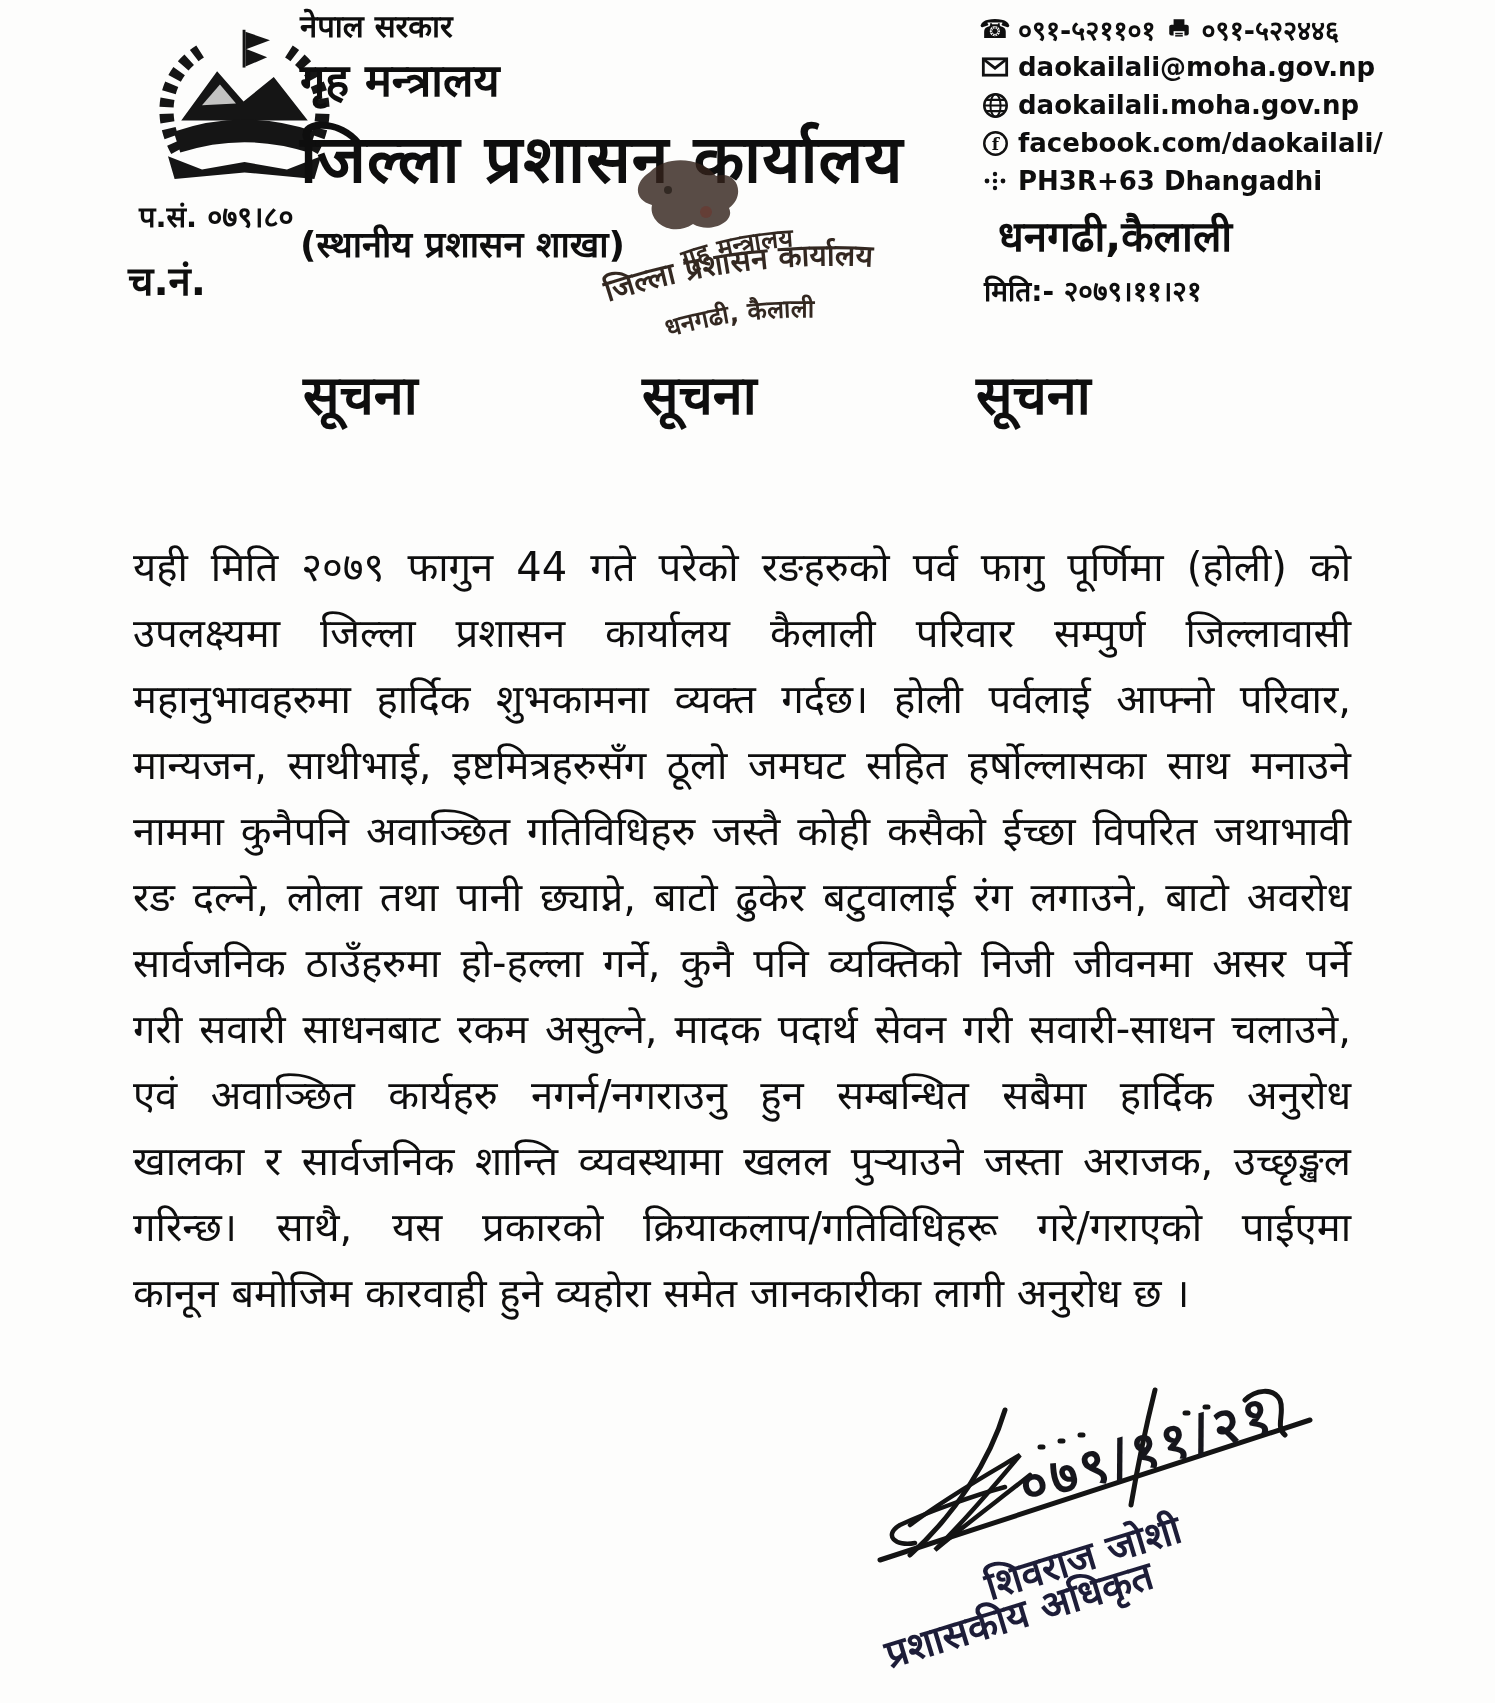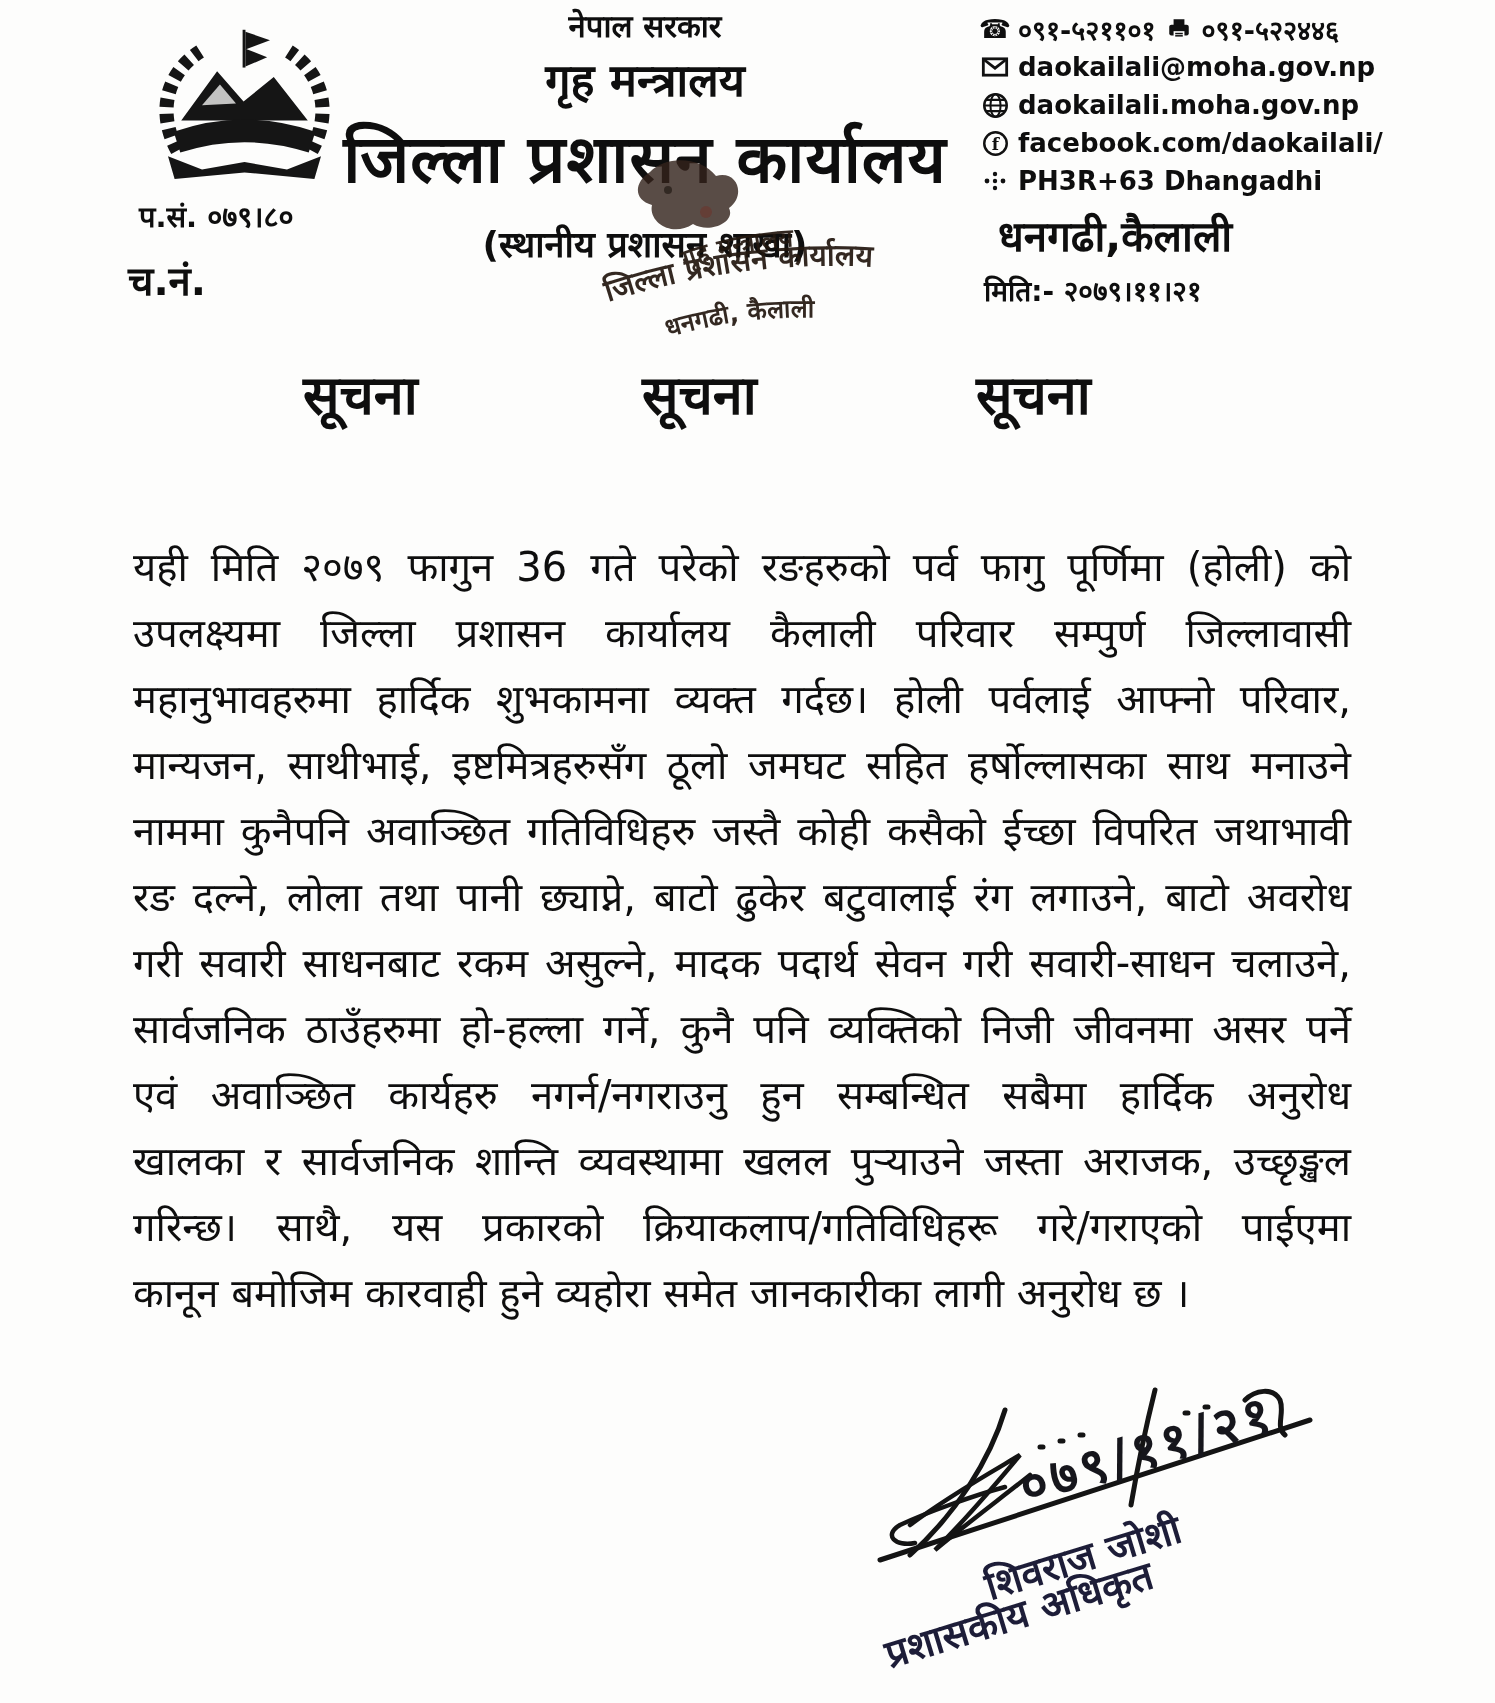--- a/index.html
+++ b/index.html
@@ -10,21 +10,21 @@
     background:#fdfdfc;
     color:#0e0e0e;
     font-family:"DejaVu Sans","Liberation Sans",sans-serif;
     overflow:hidden;
   }
   .abs{position:absolute;}
   
   .emblem{left:142px;top:26px;width:205px;height:170px;}
   .refno{left:139px;top:196px;font-size:29px;font-weight:700;}
   .dispatchno{left:128px;top:252px;font-size:40px;font-weight:700;}
-  .hdr-center{left:300px;top:4px;width:690px;text-align:center;}
+  .hdr-center{left:300px;top:4px;width:690px;}
   .gov-line{font-size:31px;font-weight:700;}
   .ministry-line{font-size:45px;font-weight:700;margin-top:2px;}
   .office-line{font-size:66px;font-weight:800;letter-spacing:1px;margin-top:2px;white-space:nowrap;}
   .branch-line{font-size:36px;font-weight:600;margin-top:18px;}
   
   .stamp-svg{left:500px;top:150px;width:520px;height:200px;opacity:.92;}
   .stamp-svg text{font-family:"DejaVu Sans","Liberation Sans",sans-serif;fill:#22170f;}
   
   .contact{left:980px;top:10px;width:420px;}
   .c-row{display:flex;align-items:center;gap:8px;height:38px;font-size:26px;font-weight:700;white-space:nowrap;}
@@ -153,28 +153,28 @@
     </div>
     <div class="location-line">धनगढी,कैलाली</div>
     <div class="date-line">मिति:- २०७९।११।२१</div>
   </div>
 
   <div class="abs notice n1">सूचना</div>
   <div class="abs notice n2">सूचना</div>
   <div class="abs notice n3">सूचना</div>
 
   <div class="abs body-block">
-    <div class="b-line">यही मिति २०७९ फागुन 36 गते परेको रङहरुको पर्व फागु पूर्णिमा (होली) को</div>
+    <div class="b-line">यही मिति २०७९ फागुन 44 गते परेको रङहरुको पर्व फागु पूर्णिमा (होली) को</div>
     <div class="b-line">उपलक्ष्यमा जिल्ला प्रशासन कार्यालय कैलाली परिवार सम्पुर्ण जिल्लावासी</div>
     <div class="b-line">महानुभावहरुमा हार्दिक शुभकामना व्यक्त गर्दछ। होली पर्वलाई आफ्नो परिवार,</div>
     <div class="b-line">मान्यजन, साथीभाई, इष्टमित्रहरुसँग ठूलो जमघट सहित हर्षोल्लासका साथ मनाउने</div>
     <div class="b-line">नाममा कुनैपनि अवाञ्छित गतिविधिहरु जस्तै कोही कसैको ईच्छा विपरित जथाभावी</div>
     <div class="b-line">रङ दल्ने, लोला तथा पानी छ्याप्ने, बाटो ढुकेर बटुवालाई रंग लगाउने, बाटो अवरोध</div>
+    <div class="b-line">सार्वजनिक ठाउँहरुमा हो-हल्ला गर्ने, कुनै पनि व्यक्तिको निजी जीवनमा असर पर्ने</div>
     <div class="b-line">गरी सवारी साधनबाट रकम असुल्ने, मादक पदार्थ सेवन गरी सवारी-साधन चलाउने,</div>
-    <div class="b-line">सार्वजनिक ठाउँहरुमा हो-हल्ला गर्ने, कुनै पनि व्यक्तिको निजी जीवनमा असर पर्ने</div>
     <div class="b-line">एवं अवाञ्छित कार्यहरु नगर्न/नगराउनु हुन सम्बन्धित सबैमा हार्दिक अनुरोध</div>
     <div class="b-line">खालका र सार्वजनिक शान्ति व्यवस्थामा खलल पुऱ्याउने जस्ता अराजक, उच्छृङ्खल</div>
     <div class="b-line">गरिन्छ। साथै, यस प्रकारको क्रियाकलाप/गतिविधिहरू गरे/गराएको पाईएमा</div>
     <div class="b-line last">कानून बमोजिम कारवाही हुने व्यहोरा समेत जानकारीका लागी अनुरोध छ ।</div>
   </div>
 
   <svg class="abs sig-svg" viewBox="0 0 490 200">
     <g stroke="#141414" fill="none" stroke-linecap="round">
       <path d="M25,185 L455,45" stroke-width="5"></path>
       <path d="M150,35 C135,85 100,140 55,180" stroke-width="5"></path>

